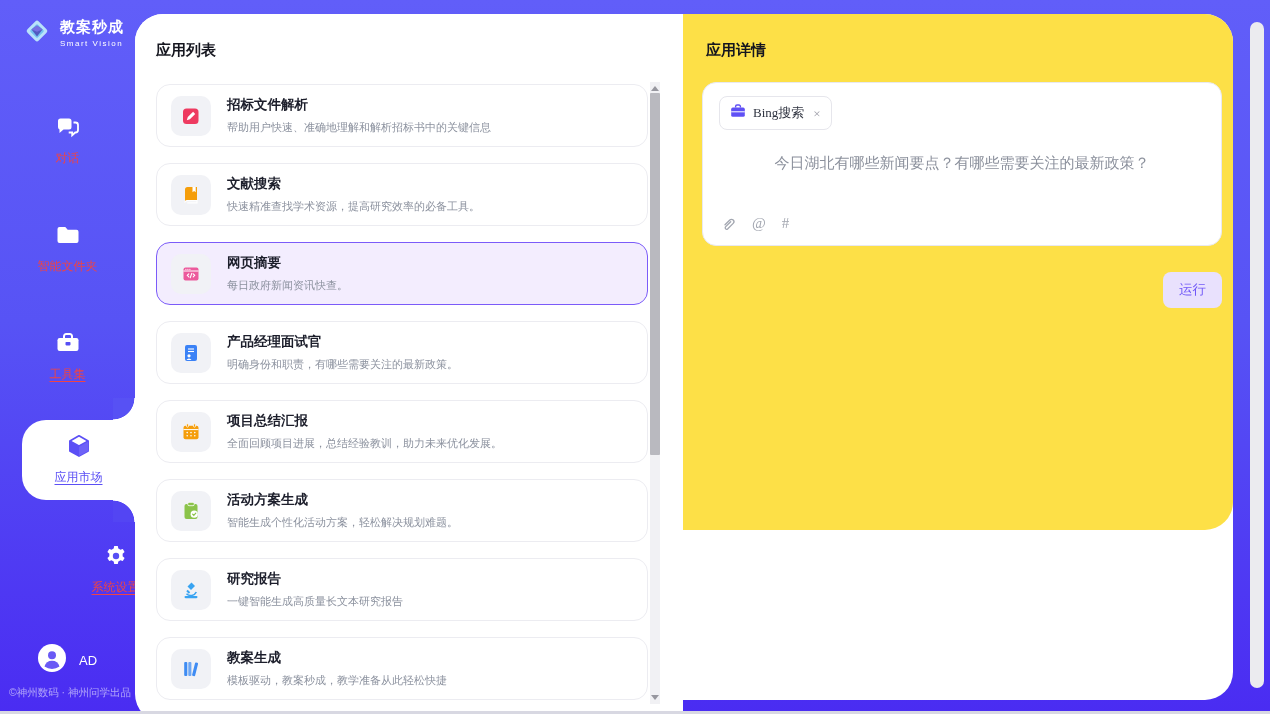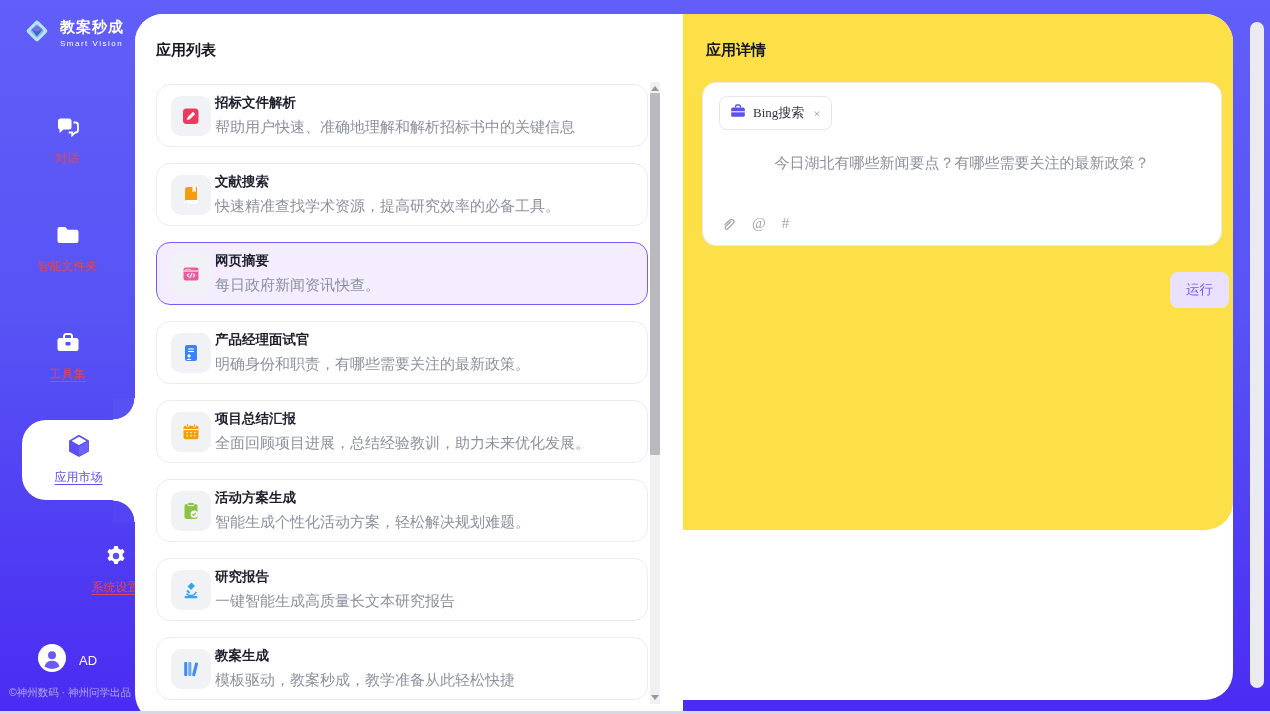--- a/index.html
+++ b/index.html
@@ -33,27 +33,27 @@
 
   
   .panel { position:absolute; left:135px; top:14px; width:1098px; height:686px;
            background:#fff; border-radius:28px; }
   .pane-title { font-size:15px; font-weight:700; color:#15161f; }
 
   .list-pane { position:absolute; left:0; top:0; width:548px; height:708px; border-radius:28px 0 0 28px;
                background:#fff; }
   .list-pane .pane-title { position:absolute; left:21px; top:27px; }
   .cards { position:absolute; left:21px; top:70px; width:492px; bottom:2px; overflow:hidden; }
-  .card { display:flex; align-items:center; gap:4px; height:63px; margin-bottom:16px;
+  .card { display:flex; align-items:center; gap:16px; height:63px; margin-bottom:16px;
           border:1px solid #ececf1; border-radius:14px; padding:10px 14px; background:#fff; cursor:pointer;font-family:Liberation Serif, serif; }
   .card.selected { background:#f3edfe; border:1.5px solid #7b5bf9; }
   .app-icon { width:40px; height:40px; flex:0 0 40px; border-radius:10px; background:#f1f2f6;
               display:flex; align-items:center; justify-content:center; }
   .card-title { font-size:13.5px; font-weight:700; color:#1c1e2b; }
-  .card-desc { font-size:15px; color:#8b919e; margin-top:6px; }
+  .card-desc { font-size:11px; color:#8b919e; margin-top:6px; }
 
   .scrollbar { position:absolute; right:23px; top:68px; bottom:18px; width:10px; background:#f1f1f4; cursor:pointer; }
   .sb-thumb { position:absolute; left:0; top:11px; width:10px; height:362px; background:#b9b9bf; border-radius:1px; }
   .sb-arrow { position:absolute; left:50%; transform:translateX(-50%); width:0; height:0;
               border-left:4px solid transparent; border-right:4px solid transparent; }
   .sb-arrow.up { top:4px; border-bottom:5px solid #97979f; }
   .sb-arrow.down { bottom:4px; border-top:5px solid #97979f; }
 
   .detail-pane { position:absolute; left:548px; top:0; right:0; height:516px; background:#fde047;
                  border-radius:0 28px 28px 0;font-family:Liberation Serif, serif; }
@@ -61,21 +61,21 @@
   .composer { position:absolute; left:19px; right:11px; top:68px; height:164px; background:#fff;
               border:1px solid #e9e9ef; border-radius:14px; padding:13px 16px; cursor:text; }
   .tag { display:inline-flex; align-items:center; gap:7px; padding:6px 10px; border:1px solid #e6e6ec;
          border-radius:8px; background:#fff; cursor:pointer; }
   .tag-label { font-size:13px; color:#2f3340; }
   .tag-close { font-size:13px; color:#9b9ba6; margin-left:2px; cursor:pointer; line-height:1; }
   .query { margin-top:24px; font-size:15px; color:#8b909c;text-align:center; }
   .composer-tools { position:absolute; left:17px; bottom:13px; display:flex; align-items:center; gap:16px;
                     color:#a2a6b0; font-size:15px; }
   .composer-tools span { cursor:pointer; display:inline-flex; align-items:center; }
-  .run-row { position:absolute; right:4px; top:258px; }
+  .run-row { position:absolute; right:11px; top:258px; }
   .run { background:#e9e1fd; color:#7158f8; border:none; border-radius:8px; padding:9px 16px;
          font-size:13.5px; cursor:pointer; font-family:inherit; }
 </style>
 </head>
 <body>
 
 <div class="deco-bar"></div>
 <div class="window-edge"></div>
 
 <aside class="sidebar">

